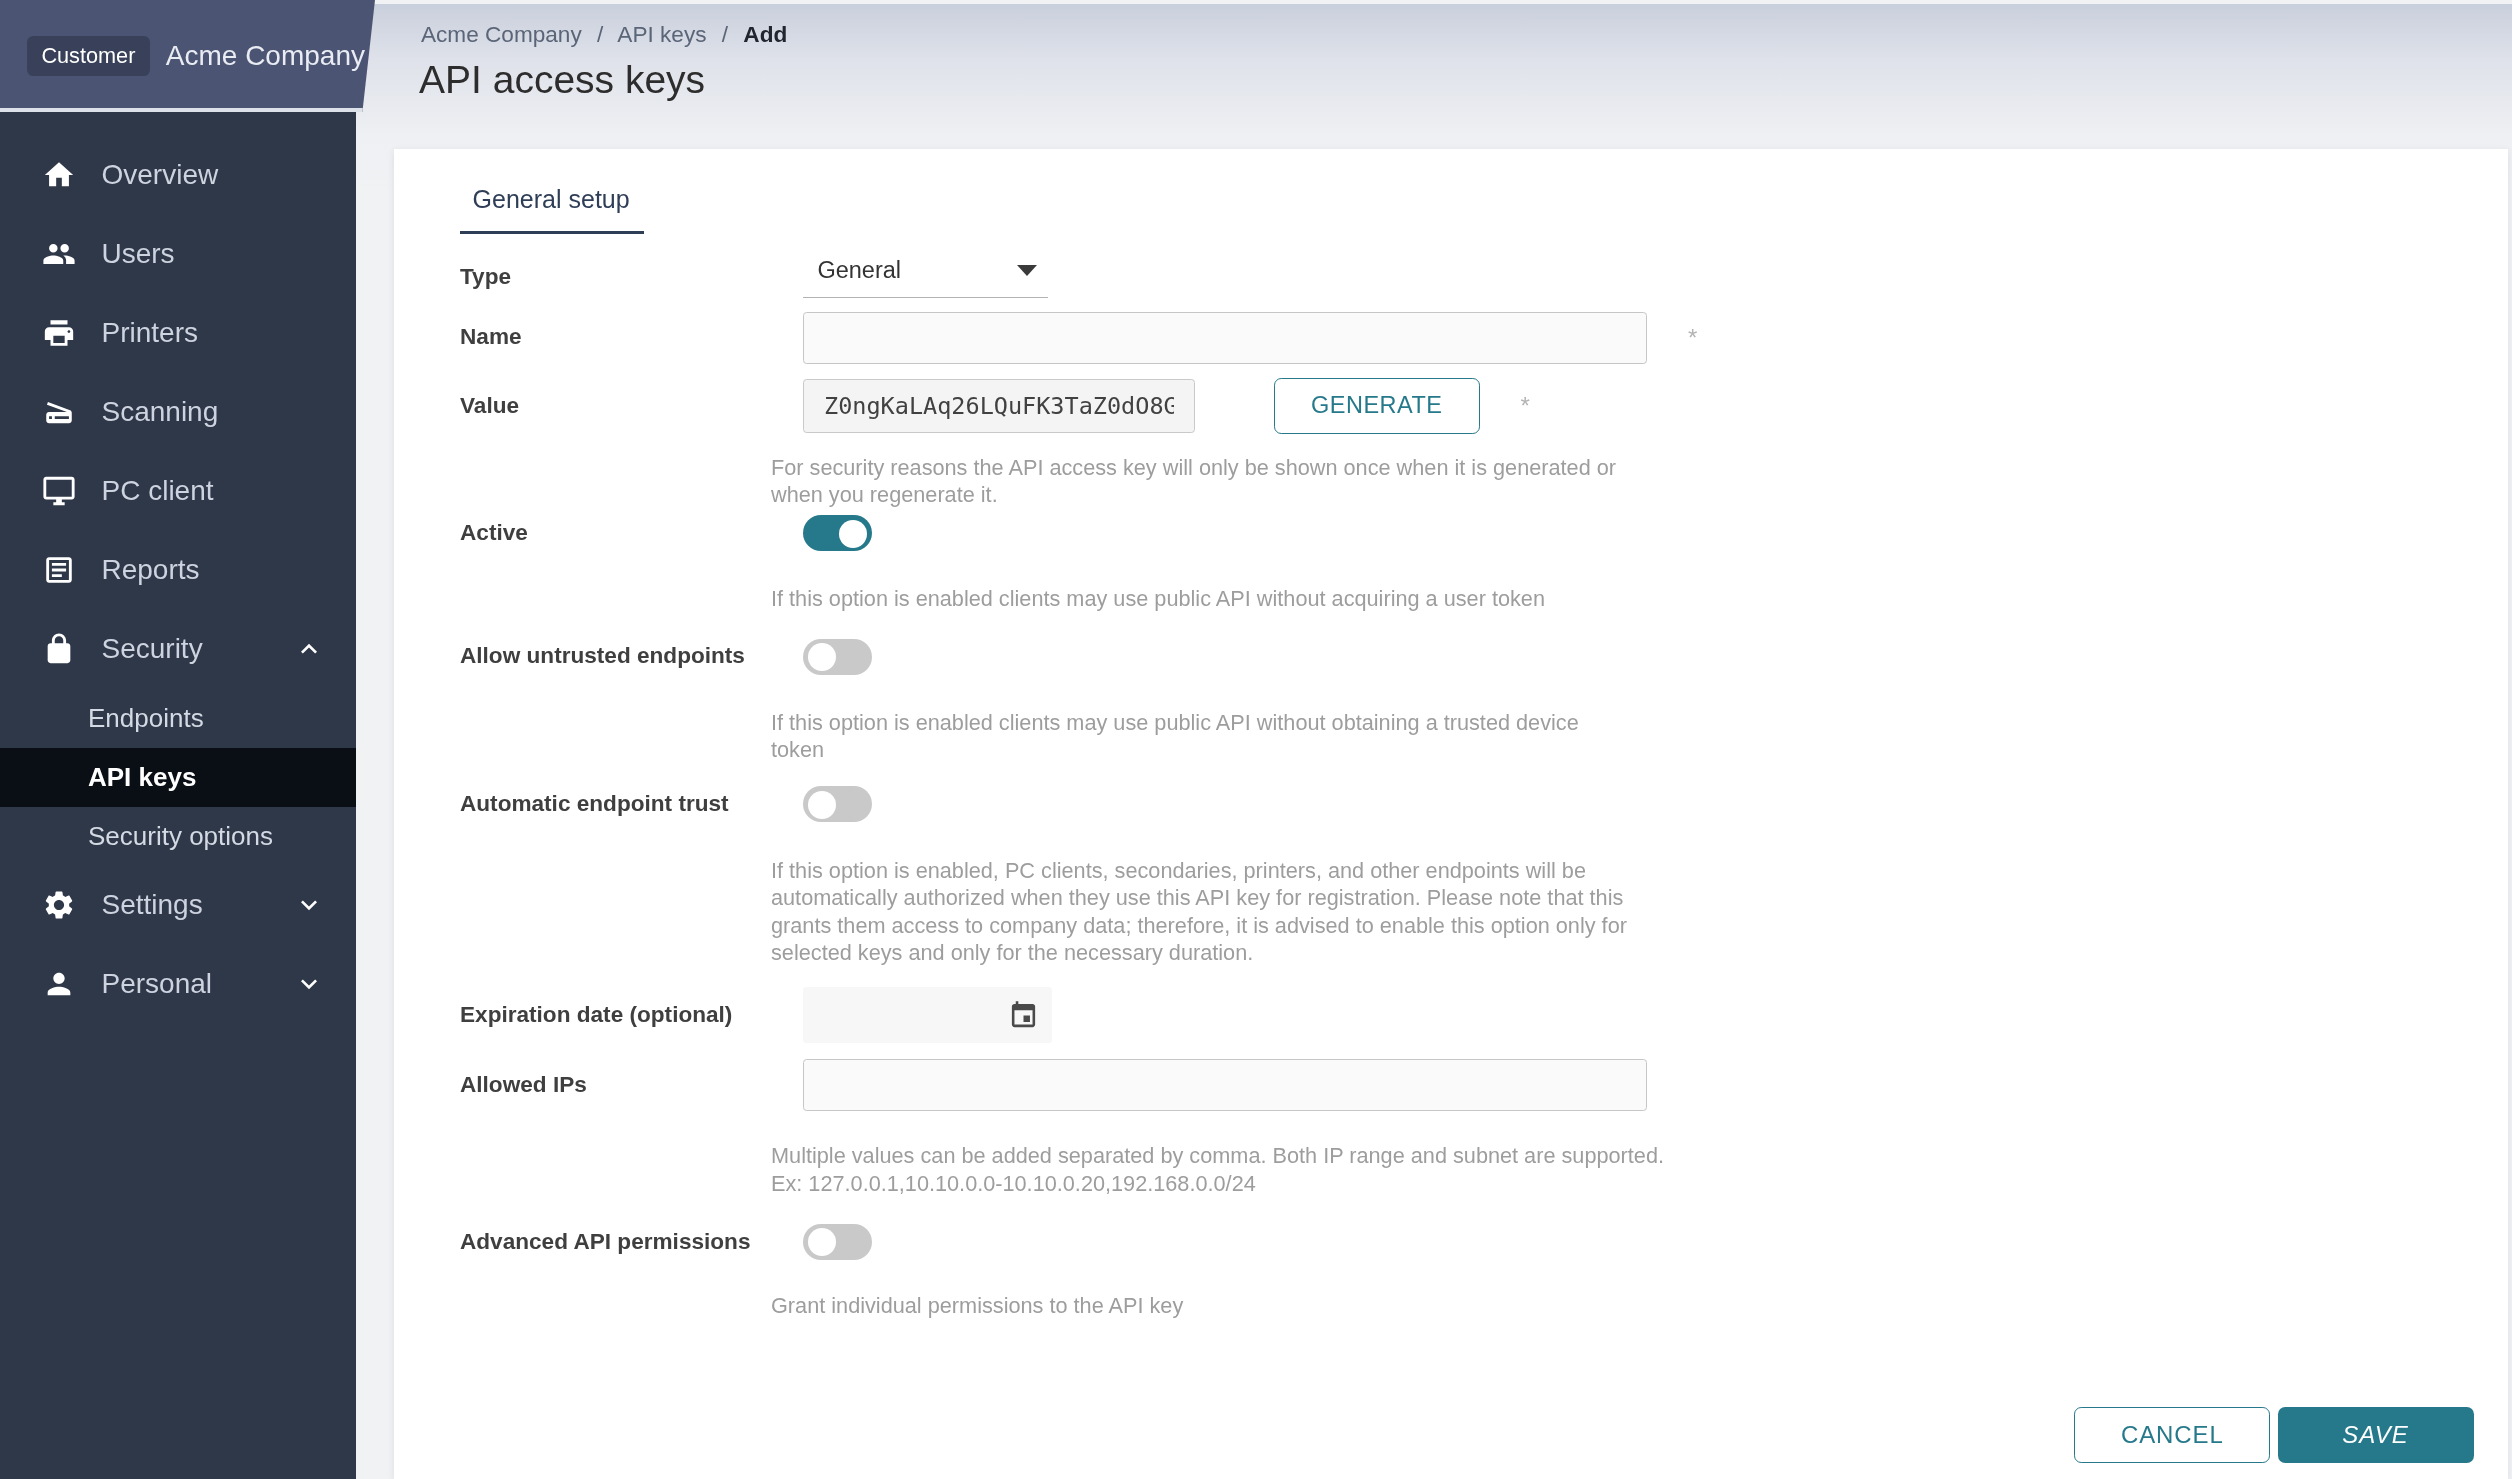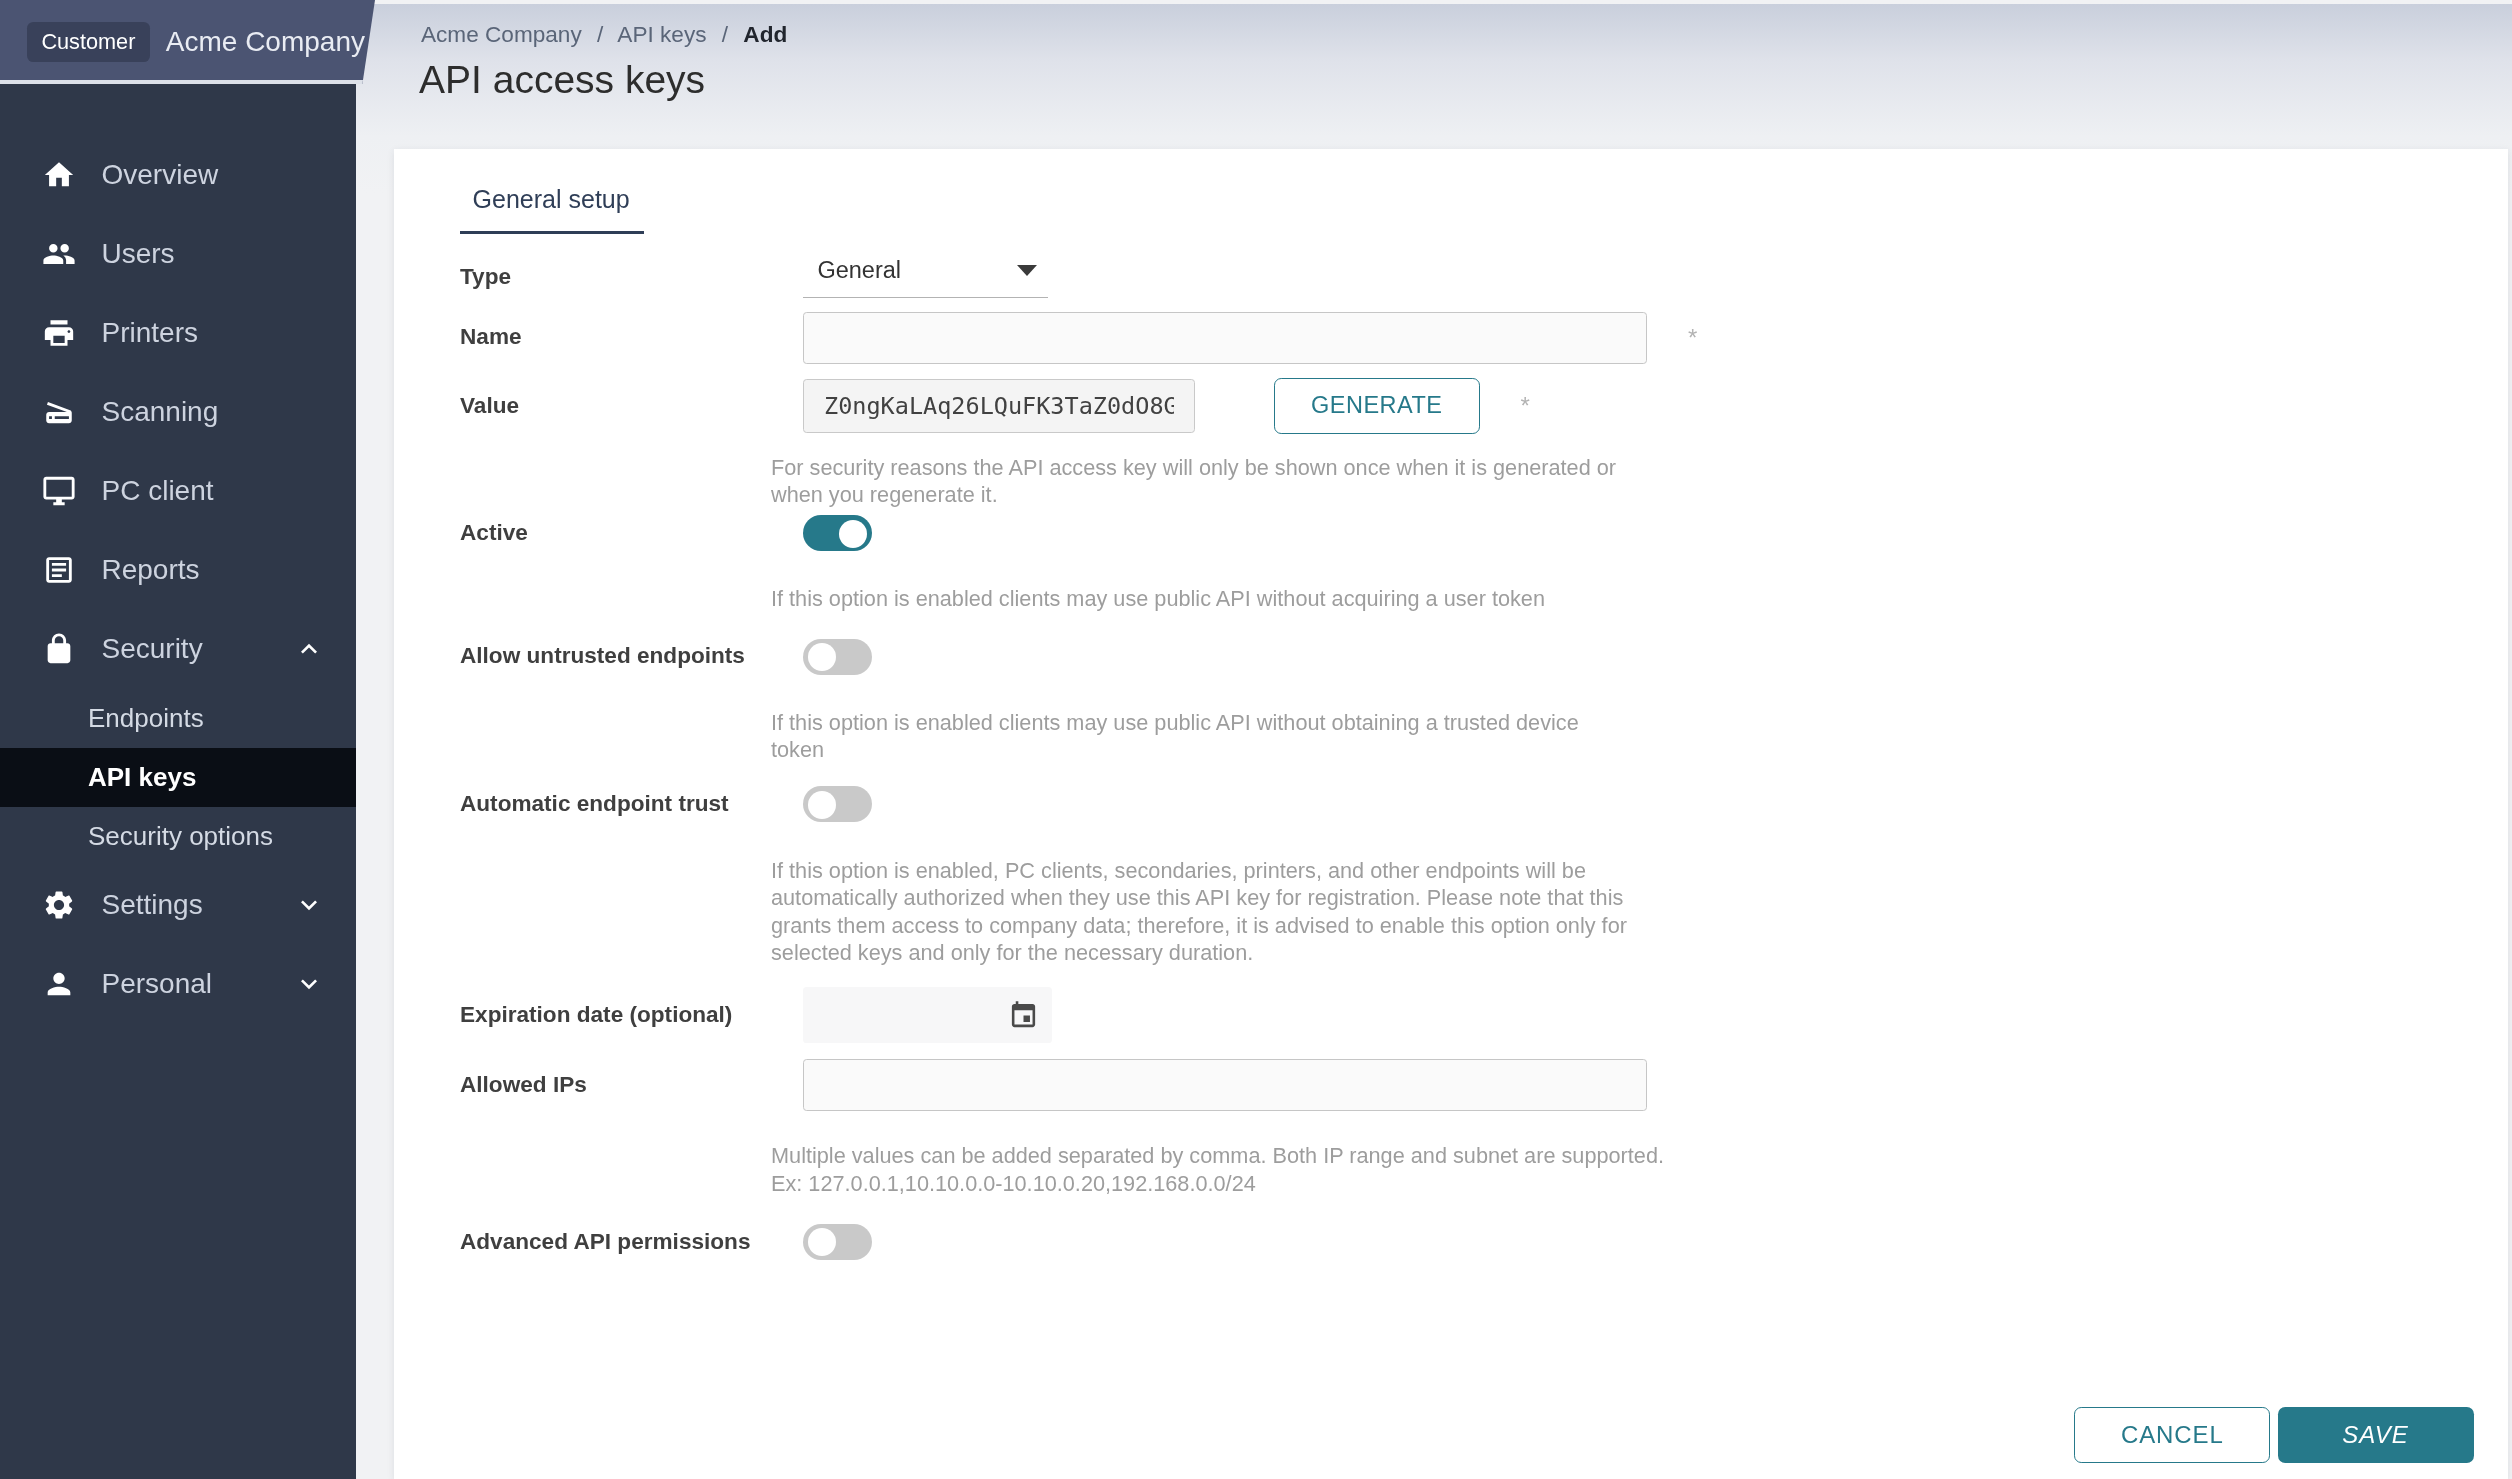--- a/index.html
+++ b/index.html
@@ -7,21 +7,21 @@
   body {
     font-family: "Liberation Sans", sans-serif;
     background:#f1f2f4;
     -webkit-font-smoothing: antialiased;
   }
   .app { position:relative; width:2512px; height:1479px; overflow:hidden; background:#f1f2f4; }
 
   
   .sidebar { position:absolute; left:0; top:0; bottom:0; width:356px; background:#2f3849; }
   .app-header {
-    position:absolute; left:0; top:0; width:375px; height:84px;
+    position:absolute; left:0; top:0; width:375px; height:112px;
     background:#4b5472;
     clip-path: polygon(0 0, 100% 0, calc(100% - 12.6px) 100%, 0 100%);
     display:flex; align-items:center; padding-left:27px; z-index:6;
   }
   .app-header::after { content:""; position:absolute; left:0; bottom:0; width:100%; height:3.6px; background:#dde1e9; }
   .customer-badge {
     background:#39415a; color:#ffffff; font-size:21.7px; line-height:1;
     padding:9px 14.4px; border-radius:6.3px; margin-right:16px;
   }
   .company-name { color:#e9ecf3; font-size:28px; }
@@ -328,20 +328,24 @@
         <div class="spacer"></div>
         <div class="hint wide">Multiple values can be added separated by comma. Both IP range and subnet are supported. Ex: 127.0.0.1,10.10.0.0-10.10.0.20,192.168.0.0/24</div>
       </div>
 
       <div class="row mt30">
         <div class="lbl">Advanced API permissions</div>
         <div class="toggle off">
             <div class="knob"></div>
           </div>
       </div>
+      <div class="hint-row mt36">
+        <div class="spacer"></div>
+        <div class="hint">Grant individual permissions to the API key</div>
+      </div>
 
     </div>
 
     <div class="actions">
       <button class="btn cancel">CANCEL</button>
       <button class="btn save">SAVE</button>
     </div>
   </div>
 
 </div>

